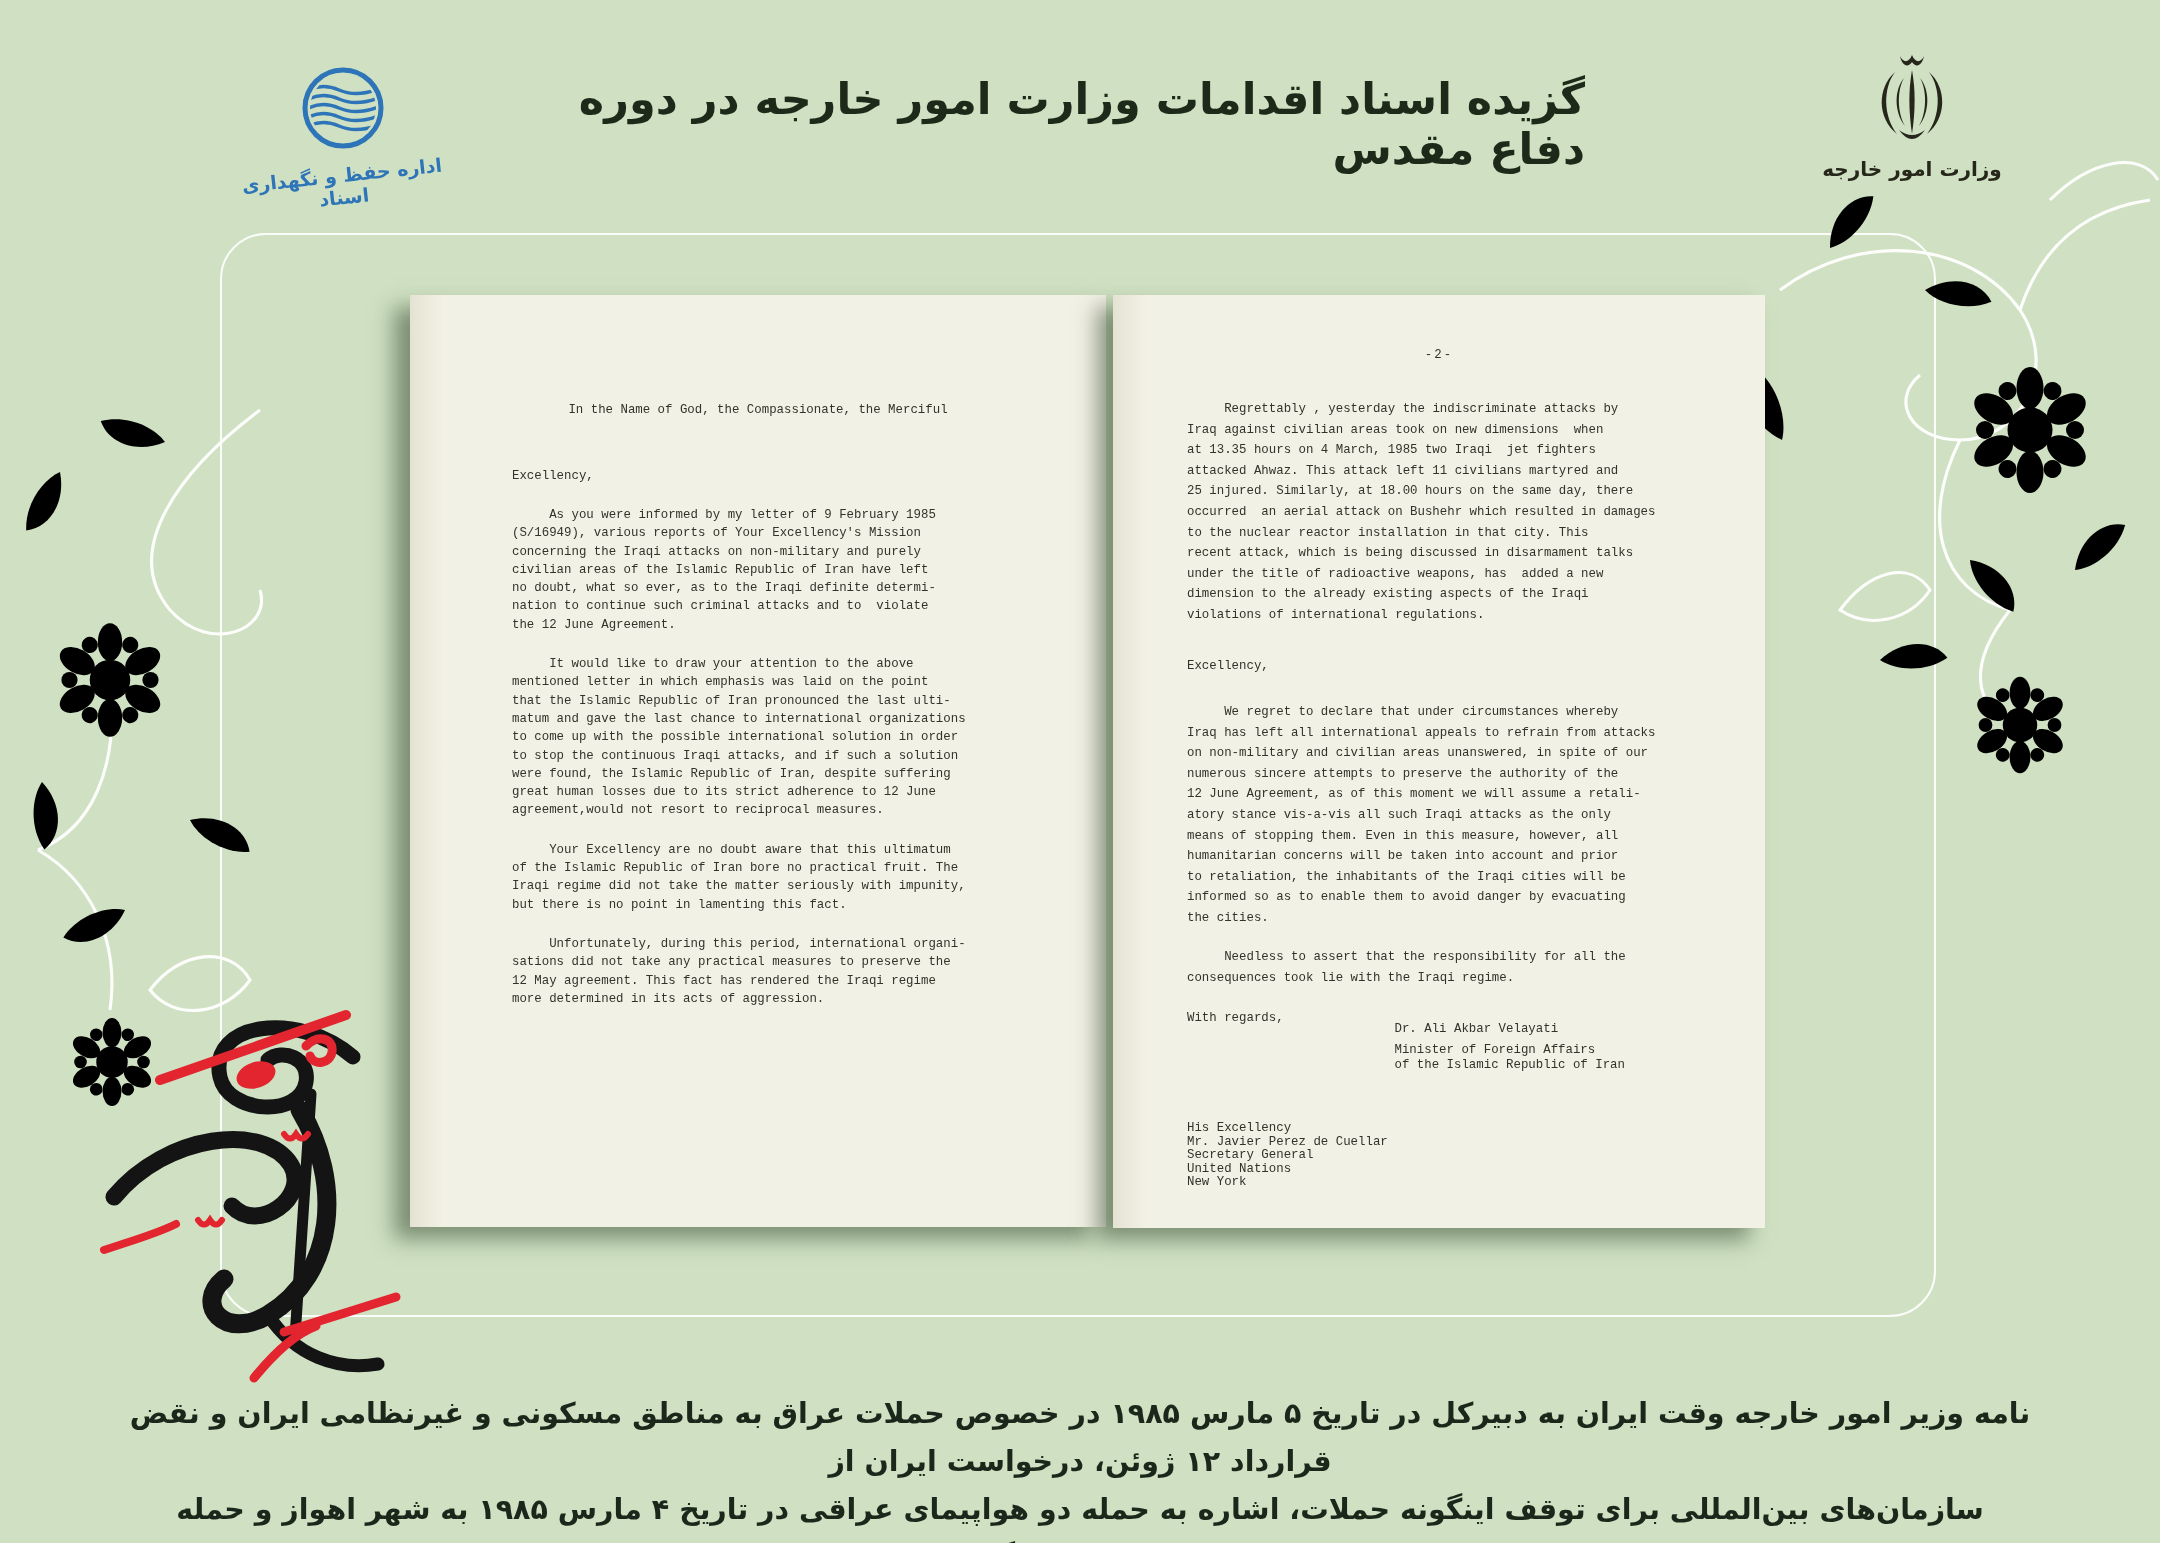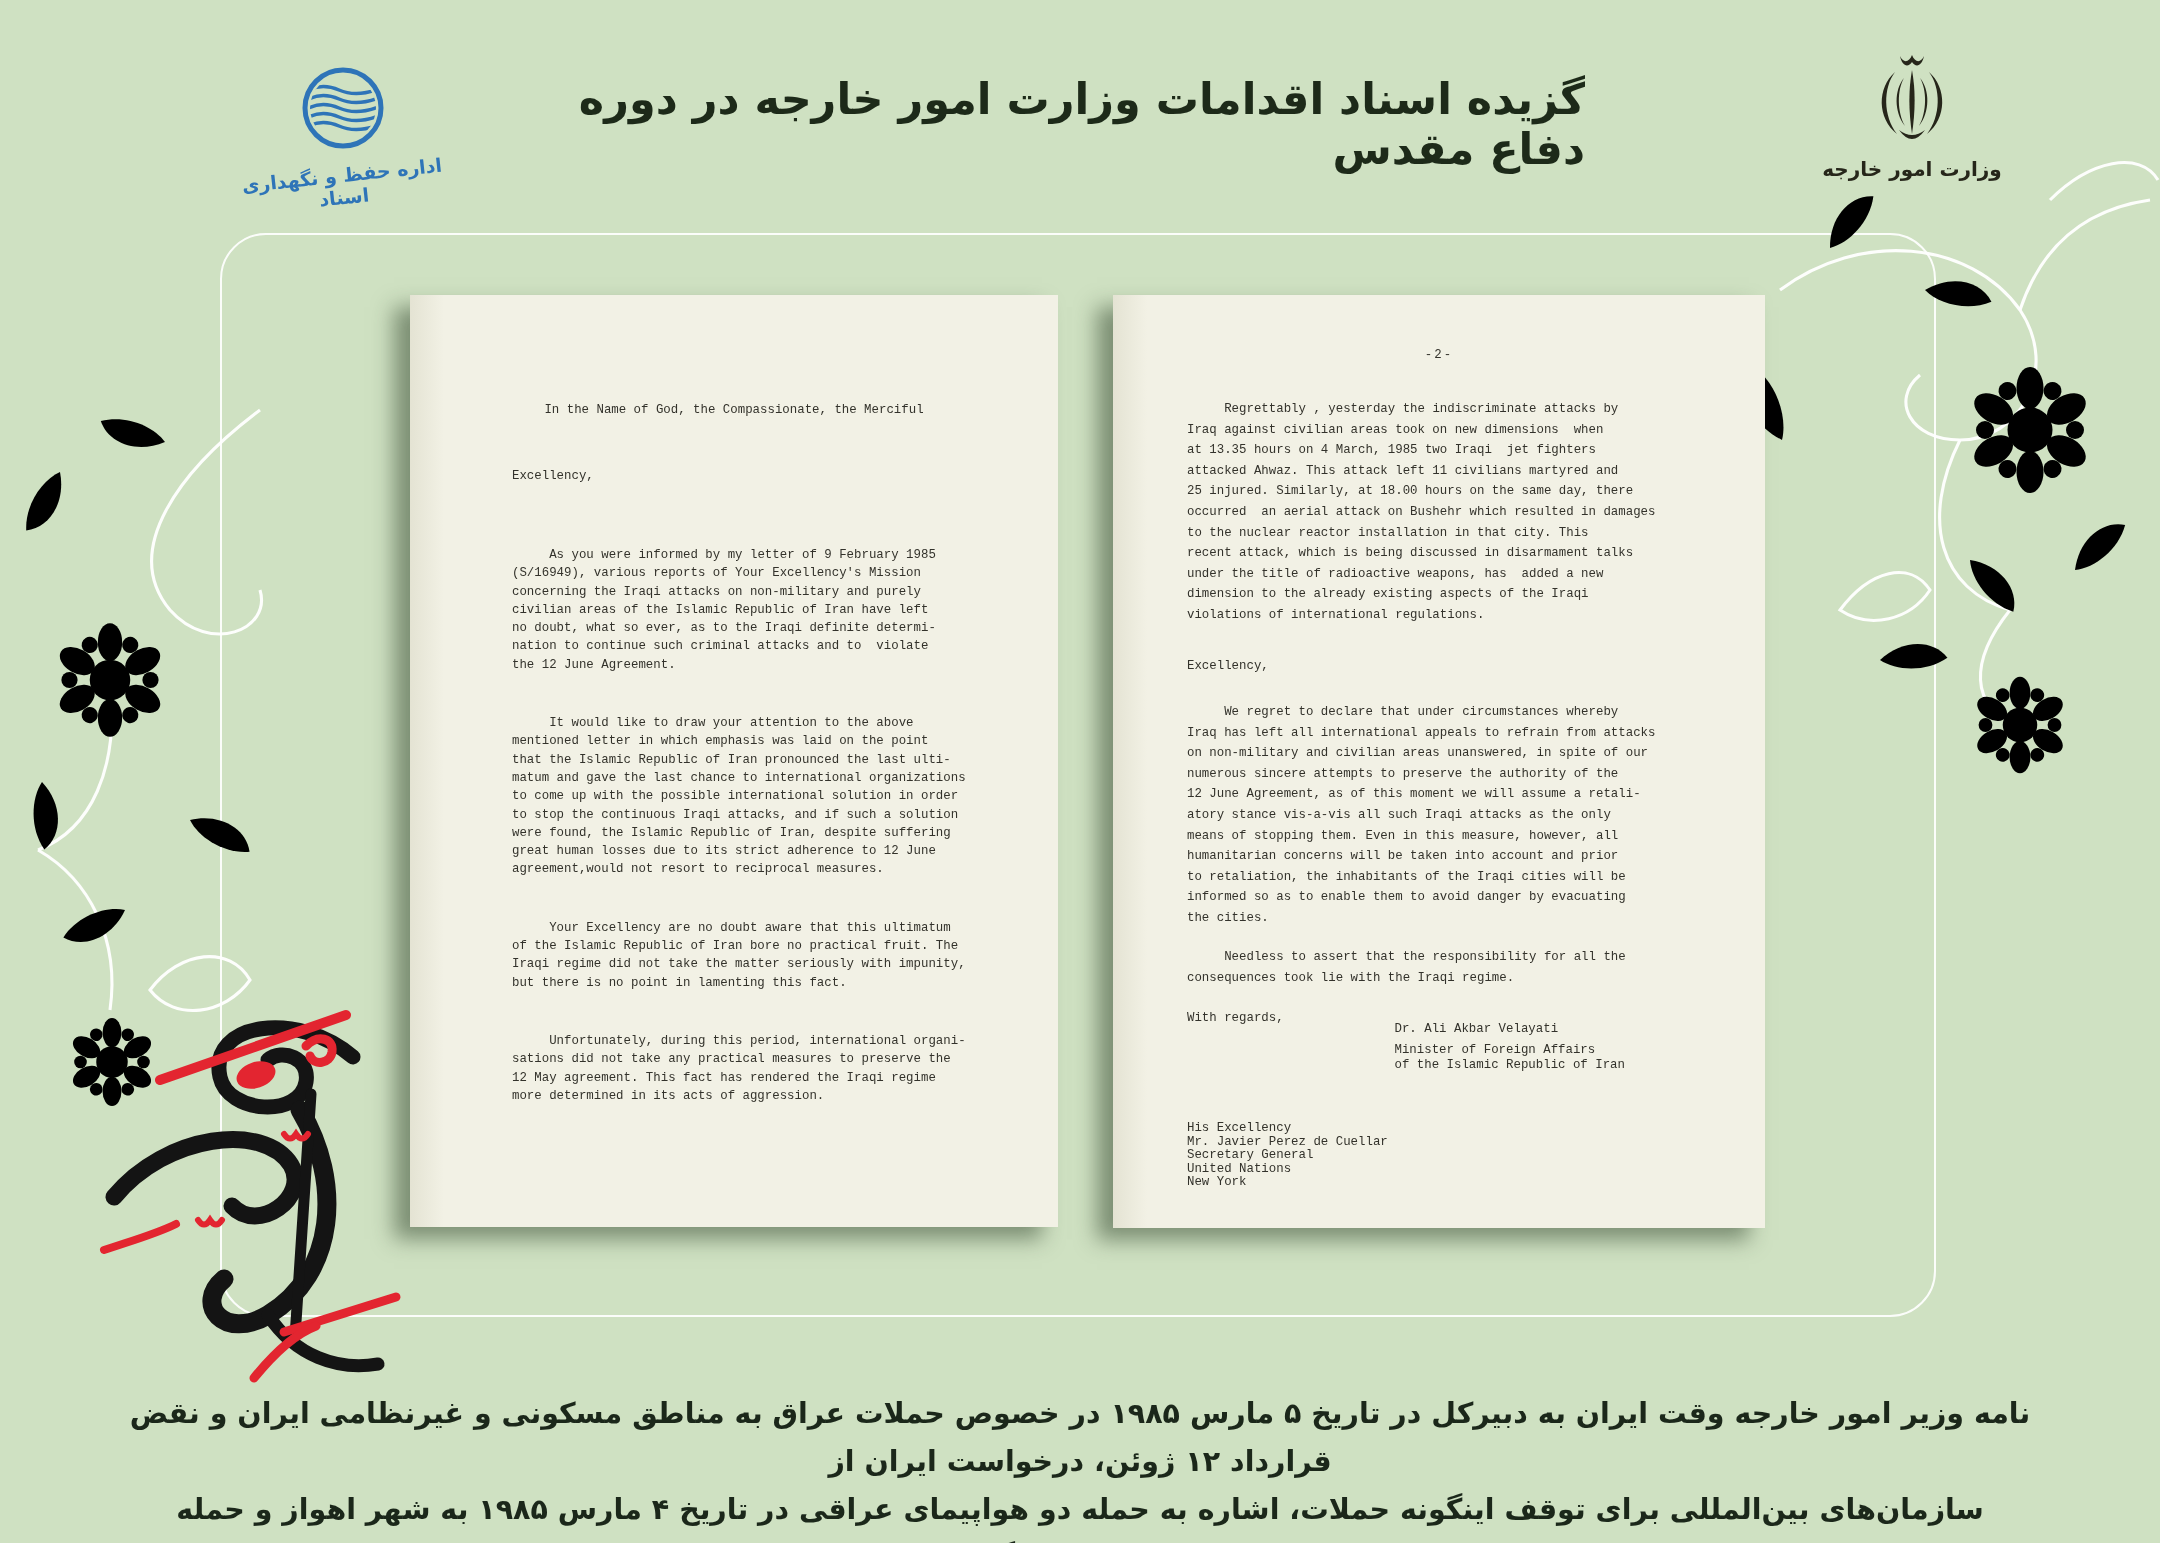--- a/index.html
+++ b/index.html
@@ -19,30 +19,30 @@
   .logo-right{position:absolute;left:1822px;top:48px;width:180px;text-align:center;}
   .logo-right .cap{display:block;margin-top:1px;color:#26261a;font-size:20px;font-weight:bold;direction:rtl;}
 
   
   .floral{position:absolute;pointer-events:none;}
   .floral path,.floral circle,.floral ellipse{stroke:rgba(255,255,255,.95);fill:none;stroke-width:3.1;}
 
   
   .page{position:absolute;background:linear-gradient(90deg,#e4e3d3 0px,#f2f1e5 34px,#f2f1e5 100%);
         box-shadow:-16px 12px 20px rgba(42,62,38,.5);color:#33322b;}
-  .page-left{left:410px;top:295px;width:648px;height:932px;}
+  .page-left{left:410px;top:295px;width:648px;height:932px;padding-left:48px;}
   .page-right{left:1113px;top:295px;width:652px;height:933px;}
   .tw{font-family:"Liberation Mono","DejaVu Sans Mono",monospace;font-size:12.4px;}
   .lp-line{line-height:18.3px;}
   .rp-line{line-height:20.6px;}
   .pre{white-space:pre-wrap;margin:0;}
   .lp-bismillah{position:absolute;top:106px;left:0;right:0;text-align:center;}
   .lp-greet{position:absolute;top:172px;left:102px;}
   .lp-body{position:absolute;top:211px;left:102px;width:458px;}
-  .lp-body .pre{margin-bottom:21px;margin-top:40px;}
+  .lp-body .pre{margin-bottom:21px;}
   .rp-pageno{position:absolute;top:50px;left:0;right:0;text-align:center;letter-spacing:2px;}
   .rp-p1{position:absolute;top:104px;left:74px;width:478px;}
   .rp-greet{position:absolute;top:361px;left:74px;}
   .rp-p2{position:absolute;top:407px;left:74px;width:478px;}
   .rp-p3{position:absolute;top:652px;left:74px;width:478px;}
   .rp-regards{position:absolute;top:713px;left:74px;}
   .rp-sig{position:absolute;top:727px;right:140px;text-align:left;line-height:15.5px;}
   .rp-sig div:first-child{margin-bottom:5px;}
   .rp-addr{position:absolute;top:827px;left:74px;line-height:13.6px;}
 

